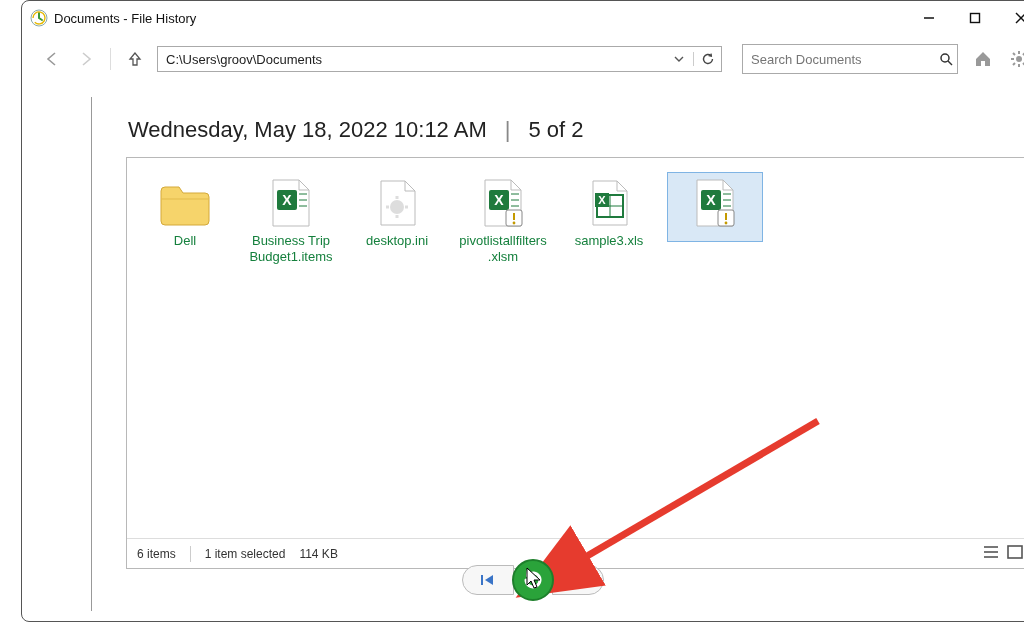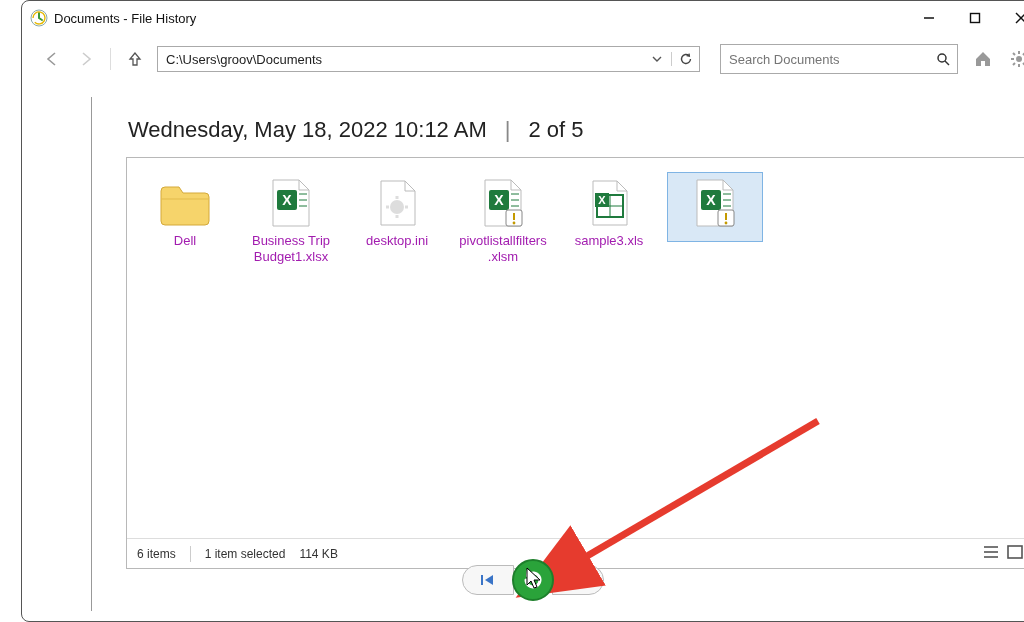--- a/index.html
+++ b/index.html
@@ -75,21 +75,21 @@
     color: #222;
   }
   .addr-drop, .addr-refresh {
     width: 28px;
     display: flex; align-items: center; justify-content: center;
     color: #555;
     border-left: 1px solid #ccc;
   }
   .addr-drop { border-left: none; }
   .search-wrap {
-    width: 238px;
+    width: 216px;
     height: 30px;
     border: 1px solid #aaa;
     display: flex;
     align-items: center;
     background: #fff;
     margin-left: 10px;
   }
   .search-input {
     flex: 1;
     border: none; outline: none;
@@ -162,21 +162,21 @@
     background: #d9e8f6;
     border: 1px solid #7fb4e4;
   }
   .file-ico {
     width: 56px; height: 50px;
     display: flex; align-items: center; justify-content: center;
     margin-bottom: 4px;
   }
   .file-name {
     font-size: 13px;
-    color: #a21caf;
+    color: #15803d;
     line-height: 1.25;
     word-break: break-word;
   }
   .statusbar {
     height: 30px;
     border-top: 1px solid #ddd;
     display: flex;
     align-items: center;
     padding: 0 10px;
     font-size: 12px;
@@ -331,21 +331,21 @@
     </div>
   </div>
 
   <div class="body-row">
     <div class="left-stub"></div>
 
     <div class="main-col">
       <div class="heading-line">
         <span>Wednesday, May 18, 2022 10:12 AM</span>
         <span class="bar">|</span>
-        <span>2 of 5</span>
+        <span>5 of 2</span>
       </div>
 
       <div class="content-box">
         <div class="files" id="files">
             <div class="file-item">
               <div class="file-ico">
                 <svg width="56" height="46" viewBox="0 0 56 46">
                   <path d="M4 12 L4 40 Q4 44 8 44 L48 44 Q52 44 52 40 L52 16 Q52 12 48 12 L26 12 L22 6 L8 6 Q4 6 4 10 Z" fill="#f6d46b" stroke="#d4a93a"></path>
                   <path d="M4 18 L52 18" stroke="#e2bb4d" stroke-width="1"></path>
                 </svg>
@@ -359,21 +359,21 @@
                   <path d="M32 2 V12 H42" fill="none" stroke="#bbb"></path>
                   <rect x="10" y="12" width="20" height="20" rx="2" fill="#1f7a3d"></rect>
                   <text x="20" y="27" text-anchor="middle" fill="#fff" font-size="14" font-family="Arial" font-weight="bold">X</text>
                   <g stroke="#1f7a3d" stroke-width="1">
                     <line x1="32" y1="16" x2="40" y2="16"></line>
                     <line x1="32" y1="22" x2="40" y2="22"></line>
                     <line x1="32" y1="28" x2="40" y2="28"></line>
                   </g>
                 </svg>
               </div>
-              <div class="file-name">Business Trip Budget1.xlsx</div>
+              <div class="file-name">Business Trip Budget1.items</div>
             </div>
             <div class="file-item">
               <div class="file-ico">
                 <svg width="44" height="50" viewBox="0 0 44 50">
                   <path d="M6 2 H30 L40 12 V46 H6 Z" fill="#fff" stroke="#bbb"></path>
                   <path d="M30 2 V12 H40" fill="none" stroke="#bbb"></path>
                   <circle cx="22" cy="28" r="7" fill="#ddd"></circle>
                   <g stroke="#ddd" stroke-width="3">
                     <line x1="22" y1="17" x2="22" y2="20"></line>
                     <line x1="22" y1="36" x2="22" y2="39"></line>

